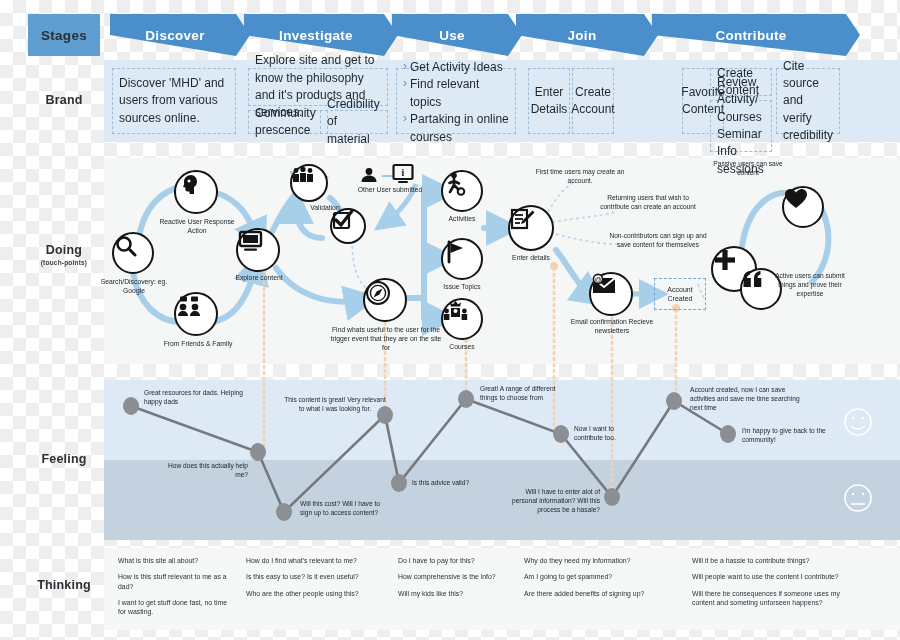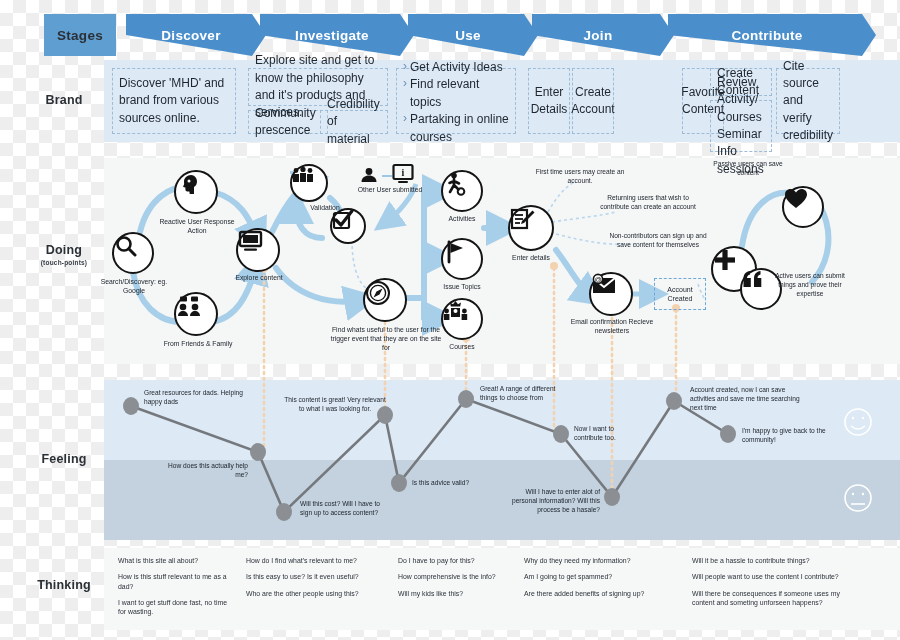--- a/index.html
+++ b/index.html
@@ -37,21 +37,21 @@
   }
   .rowlabel .sub {
     display: block;
     font-size: 6.5px;
     font-weight: bold;
     color: #3a4047;
     margin-top: 2px;
   }
 
   
-  .stages-band { position: absolute; left: 16px; top: 14px; width: 792px; height: 42px; padding-left: 24px; }
+  .stages-band { position: absolute; left: 0; top: 14px; width: 792px; height: 42px; padding-left: 24px; }
   .stage-chip {
     position: absolute;
     top: 0;
     height: 42px;
     background: #4a8fcb;
     color: #ffffff;
     font-weight: bold;
     display: flex;
     align-items: center;
     justify-content: center;
@@ -179,21 +179,21 @@
 
   <div class="rowlabel" style="top:93px;  font-size:12.5px;">Brand</div>
   <div class="rowlabel" style="top:243px; font-size:12.5px;">
     <span>Doing</span>
     <span class="sub">(touch-points)</span>
   </div>
   <div class="rowlabel" style="top:452px; font-size:12.5px;">Feeling</div>
   <div class="rowlabel" style="top:578px; font-size:12.5px;">Thinking</div>
 
   <div class="dbox" style="left:112px; top:68px; width:124px; height:66px;">
-    <span>Discover 'MHD' and brand from various sources online.</span>
+    <span>Discover 'MHD' and users from various sources online.</span>
   </div>
 
   <div class="dbox" style="left:248px; top:68px; width:140px; height:38px;">
     <span>Explore site and get to know the philosophy and it's products and services.</span>
   </div>
   <div class="dbox" style="left:248px; top:110px; width:80px; height:24px;">
     <span>Community prescence</span>
   </div>
   <div class="dbox" style="left:320px; top:110px; width:68px; height:24px;">
     <span>Credibility of material</span>

